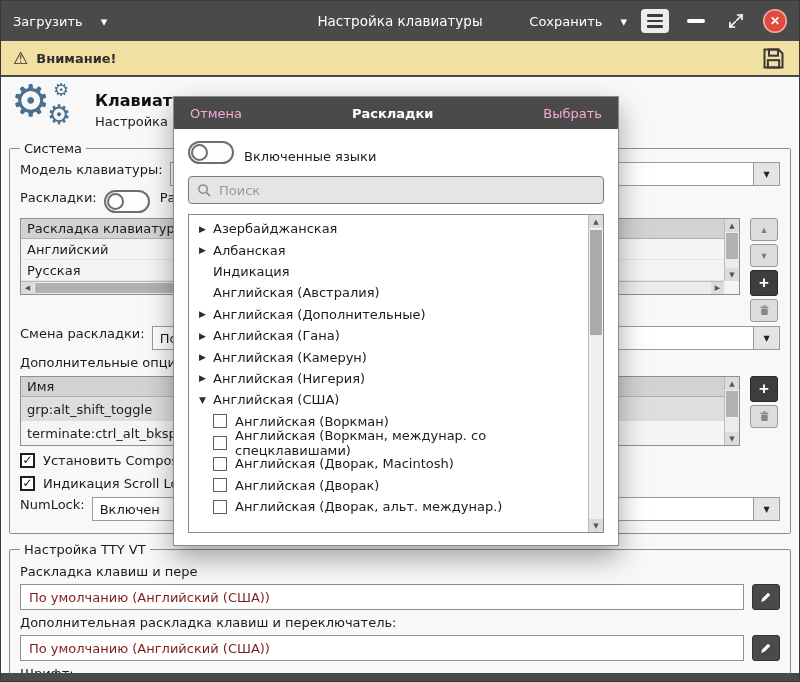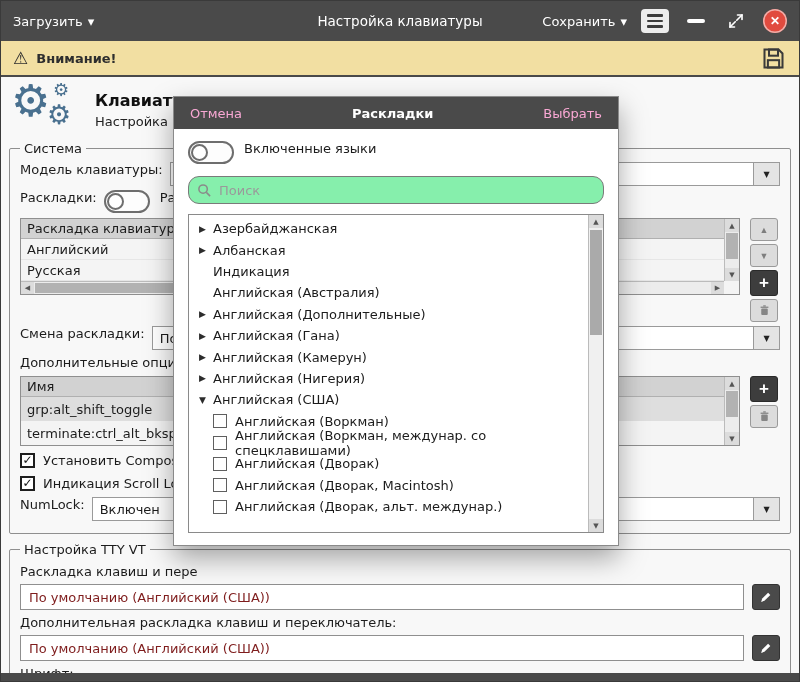--- a/index.html
+++ b/index.html
@@ -2,21 +2,21 @@
 <html><head>
 <meta charset="utf-8">
 <style>
   * { margin:0; padding:0; box-sizing:border-box; }
   html,body { width:800px; height:682px; }
   body { font-family:"DejaVu Sans","Liberation Sans",sans-serif; font-size:13px; color:#1c1c1c; background:#fff; position:relative; overflow:hidden; }
   .window { position:absolute; inset:0; border:1px solid #3a3a3a; overflow:hidden; background:#f8f8f8; display:flex; flex-direction:column; }
 
   
   .topbar { flex:0 0 40px; background:#4a4a4a; display:flex; align-items:center; padding:0 12px; position:relative; color:#fff; }
-  .tb-btn { background:transparent; border:none; color:#fff; font:13px "DejaVu Sans",sans-serif; display:flex; align-items:center; gap:5px; cursor:pointer; }
+  .tb-btn { background:transparent; border:none; color:#fff; font:13px "DejaVu Sans",sans-serif; display:flex; align-items:center; gap:18px; cursor:pointer; }
   .tb-title { position:absolute; left:50%; transform:translateX(-50%); font-size:13.5px; color:#fff; white-space:nowrap; }
   .tb-right { margin-left:auto; display:flex; align-items:center; gap:14px; }
   .menu-btn { width:28px; height:24px; background:#ededed; border:none; border-radius:4px; display:flex; flex-direction:column; justify-content:center; align-items:center; gap:3px; cursor:pointer; }
   .menu-btn .bar { width:16px; height:2.5px; background:#3c3c3c; border-radius:1px; }
   .min-btn { width:26px; height:24px; background:transparent; border:none; display:flex; align-items:center; justify-content:center; cursor:pointer; }
   .min-btn .dash { width:18px; height:4px; background:#fff; border-radius:2px; }
   .exp-btn { width:26px; height:24px; background:transparent; border:none; display:flex; align-items:center; justify-content:center; cursor:pointer; }
   .close-btn { width:24px; height:24px; border:none; border-radius:50%; background:#e14b3f; color:#fff; font-size:12px; font-weight:bold; display:flex; align-items:center; justify-content:center; cursor:pointer; box-shadow:0 0 0 1.5px rgba(255,255,255,.55) inset; }
 
   
@@ -77,22 +77,22 @@
   .editbtn { width:28px; height:26px; background:#4a4a4a; border:1px solid #333; border-radius:3px; display:flex; align-items:center; justify-content:center; cursor:pointer; flex:0 0 28px; }
 
   .bottombar { flex:0 0 8px; background:#4a4a4a; }
 
   
   .dialog { position:absolute; left:172px; top:95px; width:446px; height:450px; background:#fff; border:1px solid #8a8a8a; box-shadow:0 12px 26px rgba(0,0,0,.35); z-index:20; display:flex; flex-direction:column; }
   .dlg-header { flex:0 0 32px; background:#4a4a4a; color:#fff; display:flex; align-items:center; justify-content:space-between; padding:0 16px; }
   .dlg-hbtn { background:transparent; border:none; color:#f9a8d4; font:13px "DejaVu Sans",sans-serif; cursor:pointer; }
   .dlg-title { font-weight:bold; }
   .dlg-body { flex:1; padding:10px 14px 12px; display:flex; flex-direction:column; min-height:0; }
-  .toggle-row { display:flex; align-items:flex-start; margin:2px 0 12px; }
-  .searchbox { position:relative; height:28px; border:1px solid #7a7a7a; border-radius:11px; margin-bottom:10px; background:#86efac; }
+  .toggle-row { display:flex; align-items:flex-end; margin:2px 0 12px; }
+  .searchbox { position:relative; height:28px; border:1px solid #7a7a7a; border-radius:4px; margin-bottom:10px; background:#e5e5e5; }
   .searchbox input { width:100%; height:100%; border:none; outline:none; background:transparent; padding:0 8px 0 30px; font:13px "DejaVu Sans",sans-serif; color:#333; }
   .searchbox input::placeholder { color:#9a9a9a; }
   .searchicon { position:absolute; left:8px; top:6px; pointer-events:none; }
   .langlist { flex:1; border:1px solid #8a8a8a; position:relative; padding:3px 16px 3px 0; overflow:hidden; background:#fff; }
   .lang-row { height:21.4px; display:flex; align-items:center; padding-left:8px; cursor:default; }
   .expander { width:16px; flex:0 0 16px; font-size:9px; color:#2c2c2c; text-align:left; padding-left:2px; cursor:pointer; }
   .lang-checkbox { width:14px; height:14px; border:1.5px solid #5f5f5f; background:#fff; margin-right:8px; flex:0 0 14px; cursor:pointer; }
   .dlg-scroll { position:absolute; top:0; right:0; bottom:0; width:15px; background:#f0f0f0; border-left:1px solid #bbb; }
   .dlg-scroll .vs-thumb { top:15px; height:105px; background:#aaa; }
 </style>
@@ -365,26 +365,26 @@
           <span>Английская (Воркман)</span>
         </div>
         <div class="lang-row">
           <span class="expander"></span>
           <span class="lang-checkbox"></span>
           <span>Английская (Воркман, междунар. со спецклавишами)</span>
         </div>
         <div class="lang-row">
           <span class="expander"></span>
           <span class="lang-checkbox"></span>
+          <span>Английская (Дворак, Macintosh)</span>
+        </div>
+        <div class="lang-row">
+          <span class="expander"></span>
+          <span class="lang-checkbox"></span>
           <span>Английская (Дворак)</span>
-        </div>
-        <div class="lang-row">
-          <span class="expander"></span>
-          <span class="lang-checkbox"></span>
-          <span>Английская (Дворак, Macintosh)</span>
         </div>
         <div class="lang-row">
           <span class="expander"></span>
           <span class="lang-checkbox"></span>
           <span>Английская (Дворак, альт. междунар.)</span>
         </div>
 
         <div class="dlg-scroll">
           <span class="vs-up">▲</span>
           <span class="vs-thumb"></span>

